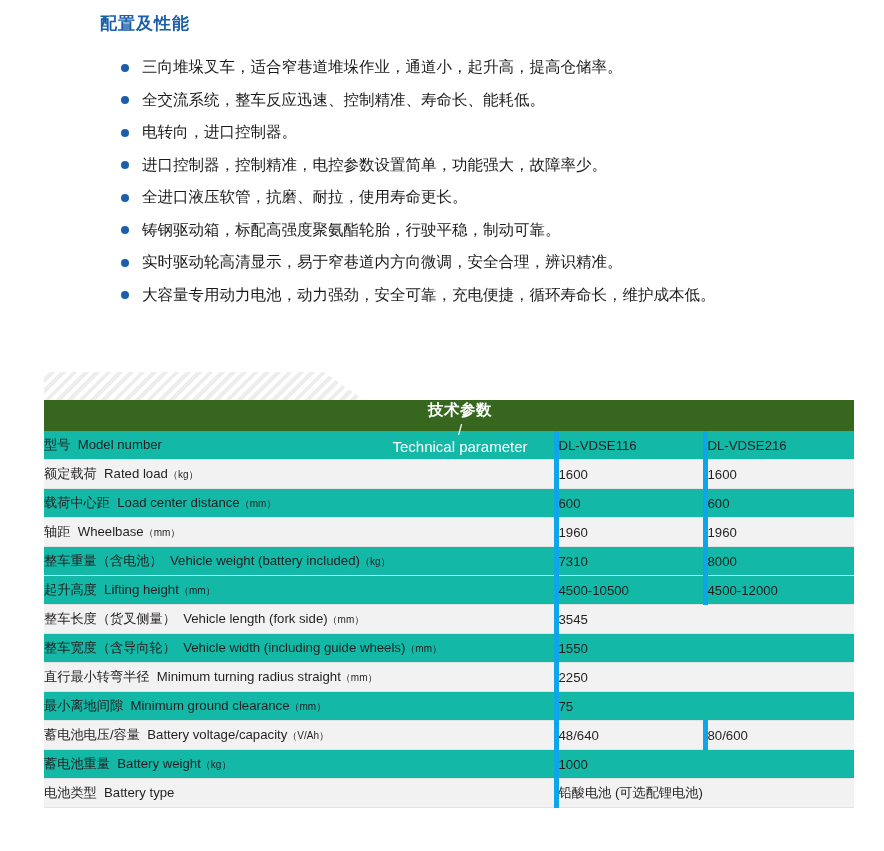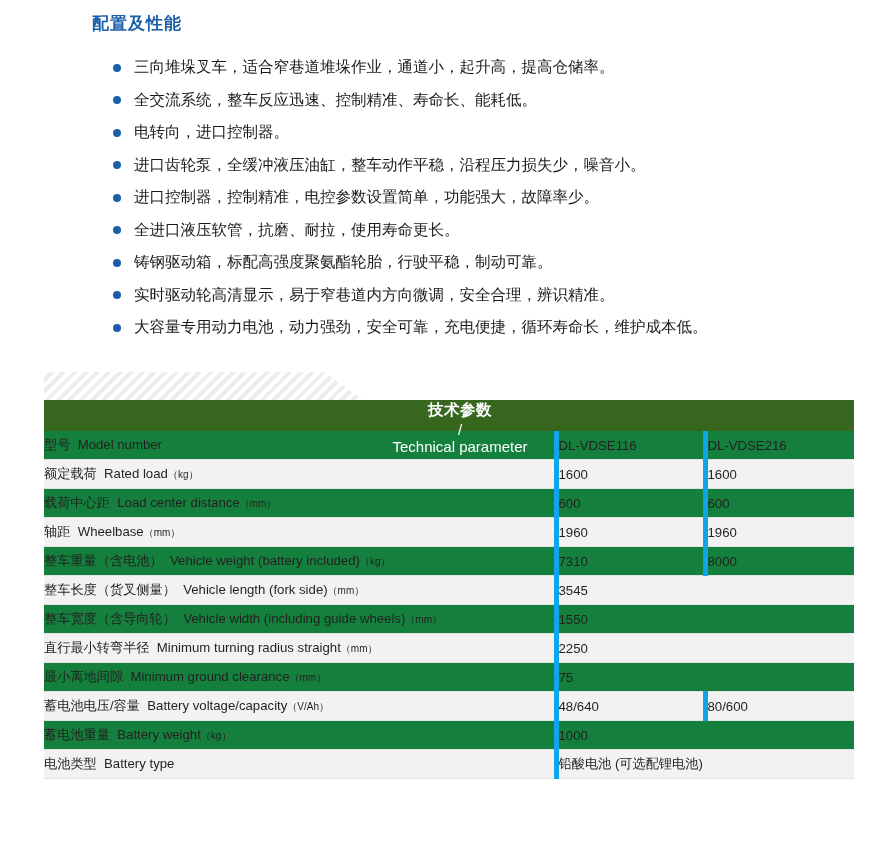--- a/index.html
+++ b/index.html
@@ -17,21 +17,21 @@
 
   .page {
     position: relative;
     width: 884px;
     height: 851px;
   }
 
   
   .features {
     position: absolute;
-    left: 92px;
+    left: 100px;
     top: 12px;
     width: 760px;
   }
   .features-title {
     color: #1b5faa;
     font-size: 17px;
     font-weight: bold;
     letter-spacing: 1px;
     margin: 0 0 14px 0;
   }
@@ -133,21 +133,21 @@
     width: 512px;
   }
   td.val {
     text-align: left;
     border-left: 5px solid #0ea5e9;
   }
   tr.shaded td {
     background: #f2f2f2;
   }
   tr.plain td {
-    background: #15803d;
+    background: #14b8a6;
   }
   .label-cn {
     font-size: 13.2px;
   }
   .label-en {
     font-size: 13.2px;
   }
   .label-unit {
     font-size: 10px;
   }
@@ -156,21 +156,20 @@
 <body>
 
 <div class="page">
 
   <section class="features">
     <h2 class="features-title">配置及性能</h2>
     <ul class="feature-list" id="feature-list">
         <li class="feature-item"><span class="feature-bullet"></span><span>三向堆垛叉车，适合窄巷道堆垛作业，通道小，起升高，提高仓储率。</span></li>
         <li class="feature-item"><span class="feature-bullet"></span><span>全交流系统，整车反应迅速、控制精准、寿命长、能耗低。</span></li>
         <li class="feature-item"><span class="feature-bullet"></span><span>电转向，进口控制器。</span></li>
-        <li class="feature-item"><span class="feature-bullet"></span><span>进口齿轮泵，全缓冲液压油缸，整车动作平稳，沿程压力损失少，噪音小。</span></li>
         <li class="feature-item"><span class="feature-bullet"></span><span>进口控制器，控制精准，电控参数设置简单，功能强大，故障率少。</span></li>
         <li class="feature-item"><span class="feature-bullet"></span><span>全进口液压软管，抗磨、耐拉，使用寿命更长。</span></li>
         <li class="feature-item"><span class="feature-bullet"></span><span>铸钢驱动箱，标配高强度聚氨酯轮胎，行驶平稳，制动可靠。</span></li>
         <li class="feature-item"><span class="feature-bullet"></span><span>实时驱动轮高清显示，易于窄巷道内方向微调，安全合理，辨识精准。</span></li>
         <li class="feature-item"><span class="feature-bullet"></span><span>大容量专用动力电池，动力强劲，安全可靠，充电便捷，循环寿命长，维护成本低。</span></li>
       </ul>
   </section>
 
   <section class="spec-wrap">
     <div class="spec-ribbon">
@@ -206,20 +205,25 @@
           <tr class="shaded">
             <td class="label"><span class="label-cn">轴距</span>&nbsp;&nbsp;<span class="label-en">Wheelbase</span><span class="label-unit">（mm）</span></td>
             <td class="val">1960</td>
             <td class="val">1960</td>
           </tr>
           <tr class="plain">
             <td class="label"><span class="label-cn">整车重量（含电池）</span>&nbsp;&nbsp;<span class="label-en">Vehicle weight (battery included)</span><span class="label-unit">（kg）</span></td>
             <td class="val">7310</td>
             <td class="val">8000</td>
           </tr>
+          <tr class="plain">
+            <td class="label"><span class="label-cn">起升高度</span>&nbsp;&nbsp;<span class="label-en">Lifting height</span><span class="label-unit">（mm）</span></td>
+            <td class="val">4500-10500</td>
+            <td class="val">4500-12000</td>
+          </tr>
           <tr class="shaded">
             <td class="label"><span class="label-cn">整车长度（货叉侧量）</span>&nbsp;&nbsp;<span class="label-en">Vehicle length (fork side)</span><span class="label-unit">（mm）</span></td>
             <td class="val" colspan="2">3545</td>
           </tr>
           <tr class="plain">
             <td class="label"><span class="label-cn">整车宽度（含导向轮）</span>&nbsp;&nbsp;<span class="label-en">Vehicle width (including guide wheels)</span><span class="label-unit">（mm）</span></td>
             <td class="val" colspan="2">1550</td>
           </tr>
           <tr class="shaded">
             <td class="label"><span class="label-cn">直行最小转弯半径</span>&nbsp;&nbsp;<span class="label-en">Minimum turning radius straight</span><span class="label-unit">（mm）</span></td>

